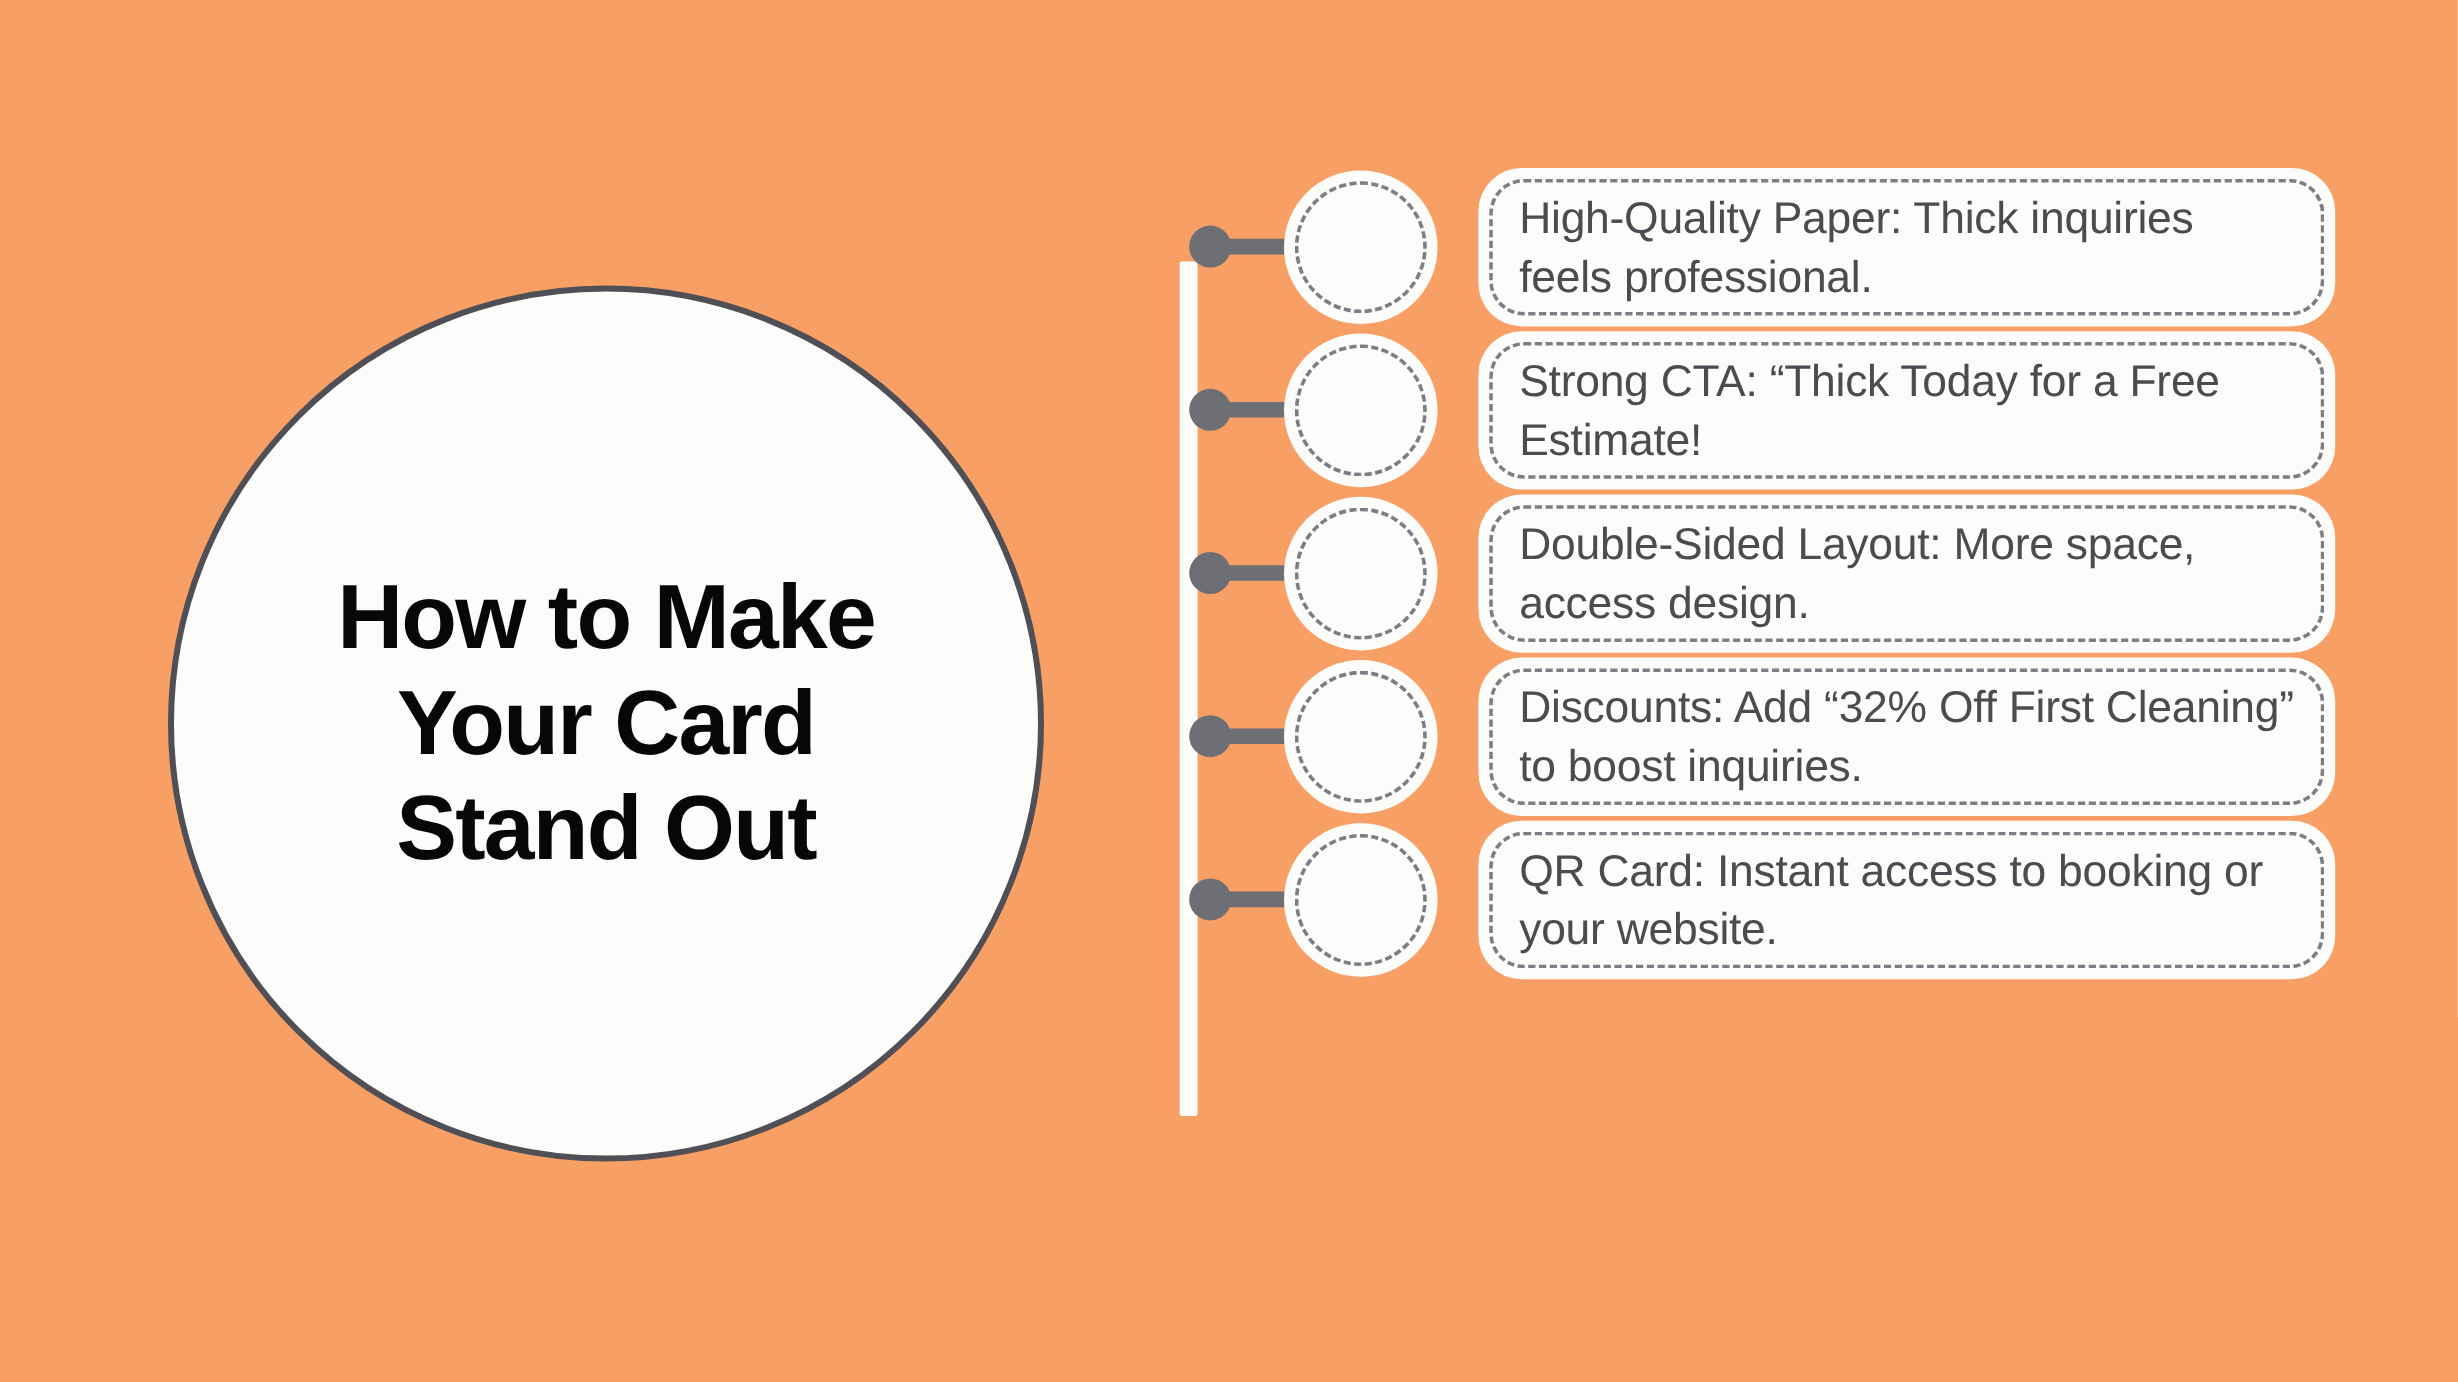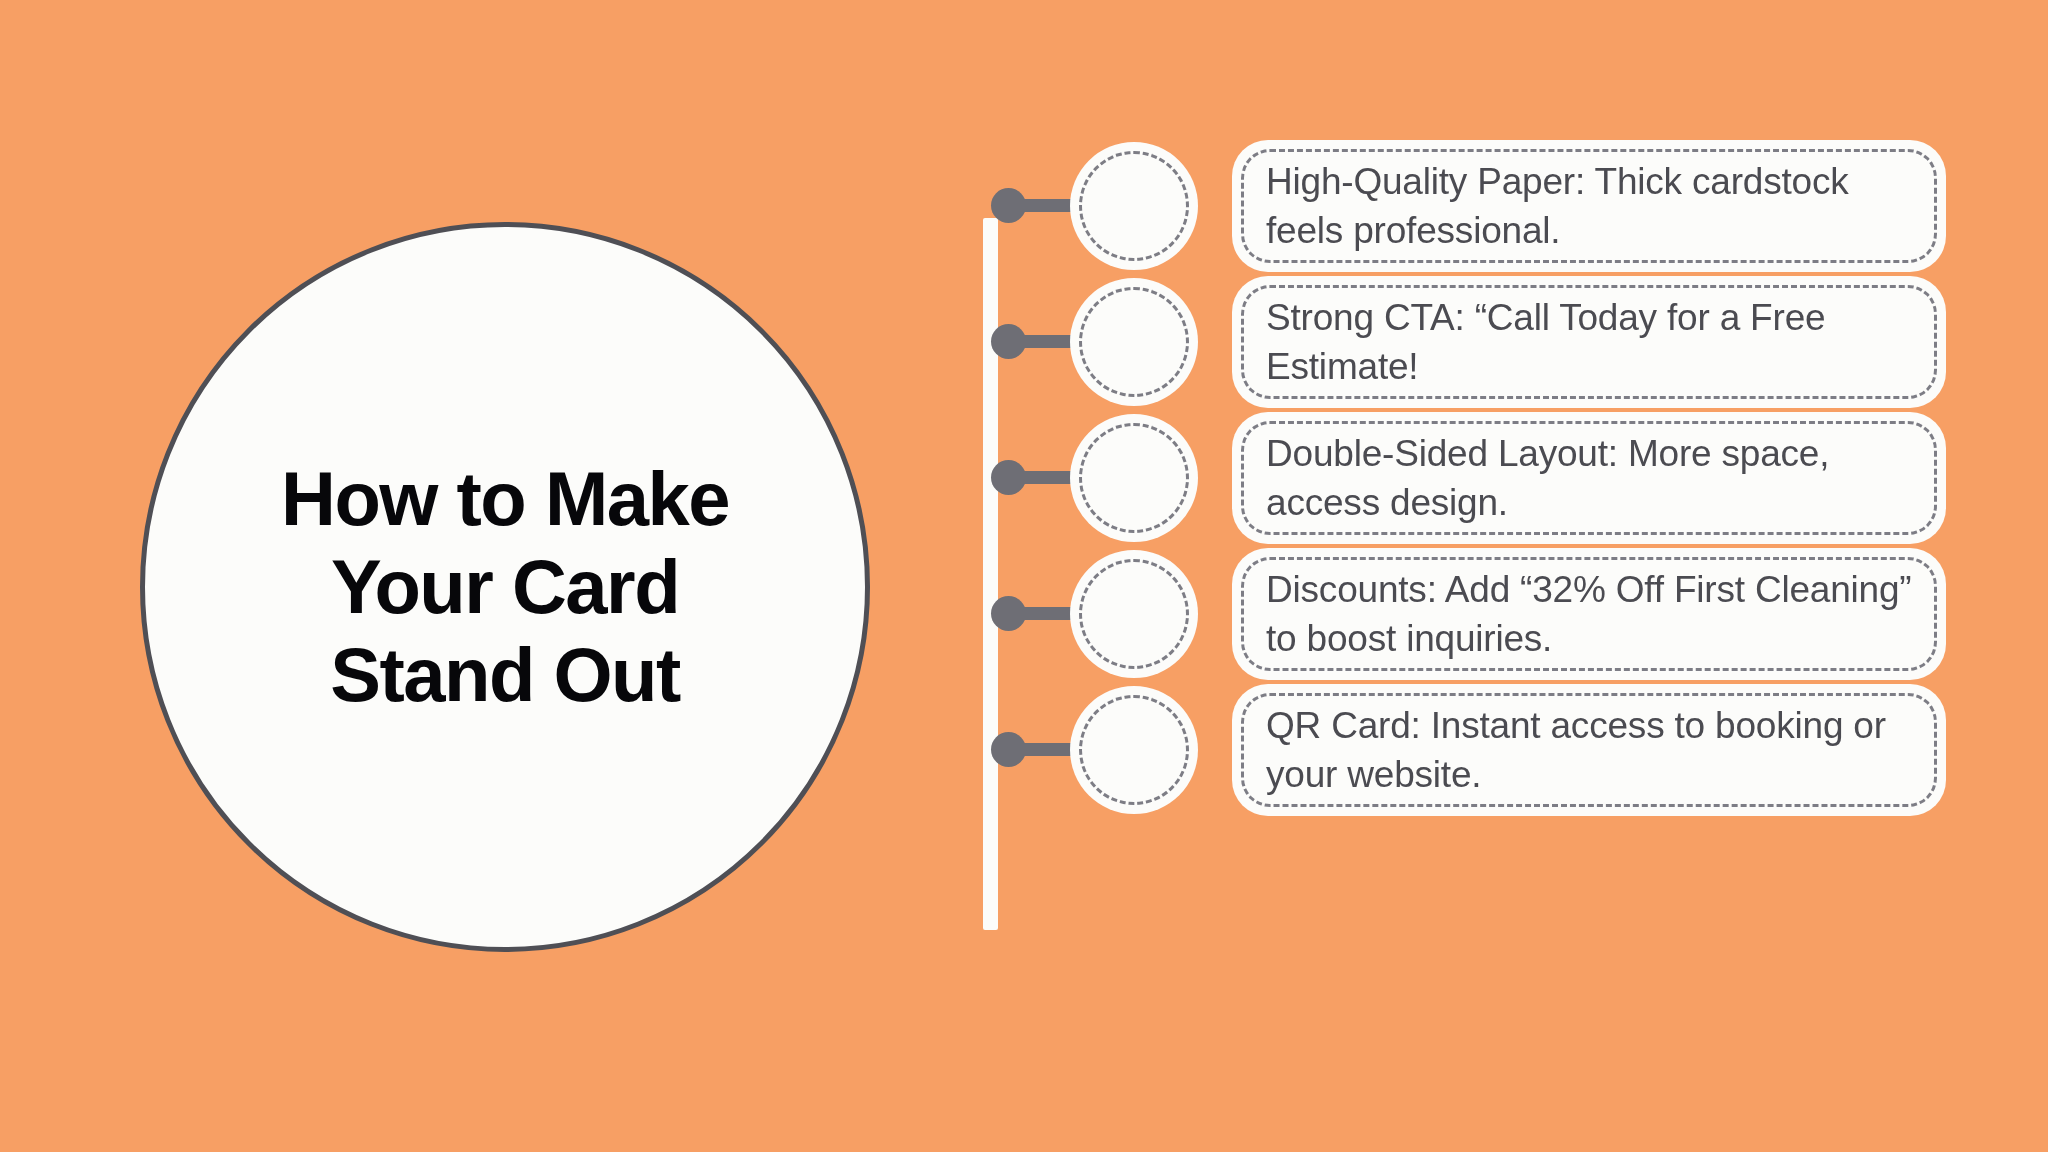--- a/index.html
+++ b/index.html
@@ -17,21 +17,21 @@
     position: relative;
     width: 2048px;
     height: 1152px;
     background: #F79F64;
   }
 
   
   .hero-circle {
     position: absolute;
     left: 140px;
-    top: 222px;
+    top: 238px;
     width: 730px;
     height: 730px;
     border-radius: 50%;
     background: #FCFCFA;
     border: 5px solid #4F4F55;
     box-sizing: border-box;
     display: flex;
     align-items: center;
     justify-content: center;
   }
@@ -157,33 +157,33 @@
   <div class="rows">
 
     <div class="row" style="top:118px;">
       <div class="row-dot"></div>
       <div class="row-stub"></div>
       <div class="row-circle">
         <div class="dashring"></div>
       </div>
       <div class="row-card">
         <div class="dashbox"></div>
-        <div class="row-card-text">High-Quality Paper: Thick cardstock feels professional.</div>
+        <div class="row-card-text">High-Quality Paper: Thick inquiries feels professional.</div>
       </div>
     </div>
 
     <div class="row" style="top:254px;">
       <div class="row-dot"></div>
       <div class="row-stub"></div>
       <div class="row-circle">
         <div class="dashring"></div>
       </div>
       <div class="row-card">
         <div class="dashbox"></div>
-        <div class="row-card-text">Strong CTA: “Call Today for a Free Estimate!</div>
+        <div class="row-card-text">Strong CTA: “Thick Today for a Free Estimate!</div>
       </div>
     </div>
 
     <div class="row" style="top:390px;">
       <div class="row-dot"></div>
       <div class="row-stub"></div>
       <div class="row-circle">
         <div class="dashring"></div>
       </div>
       <div class="row-card">

